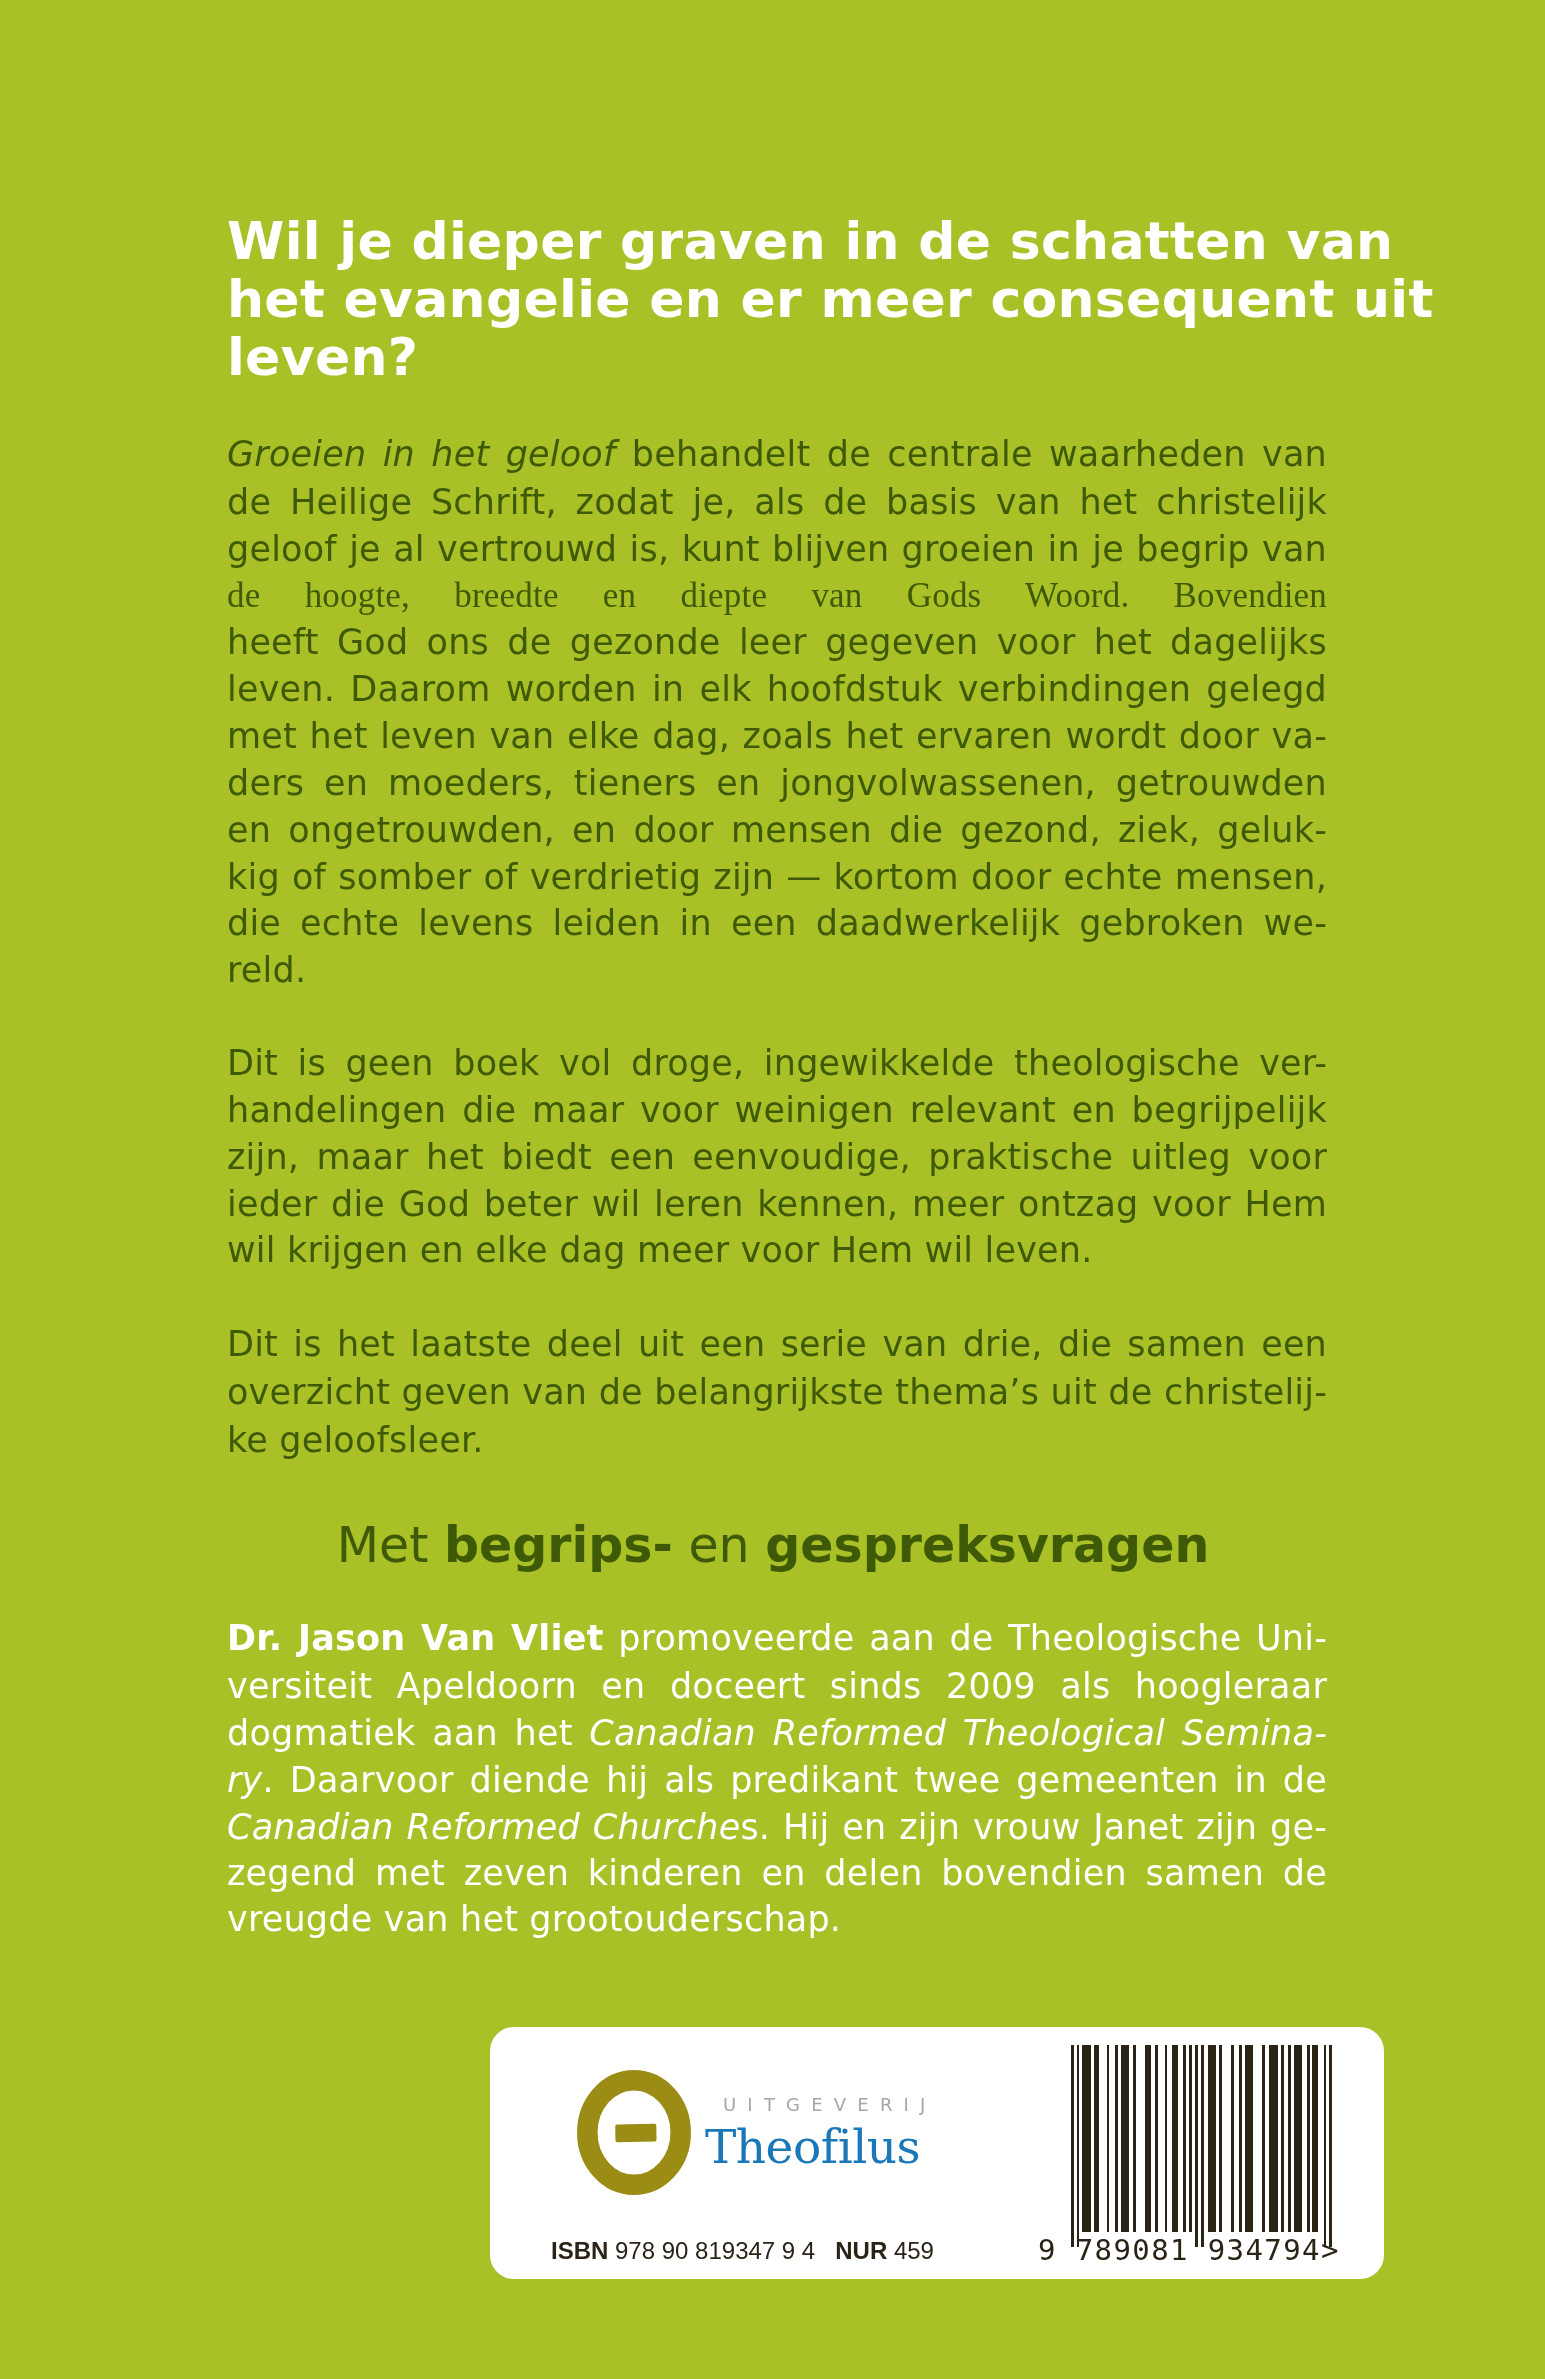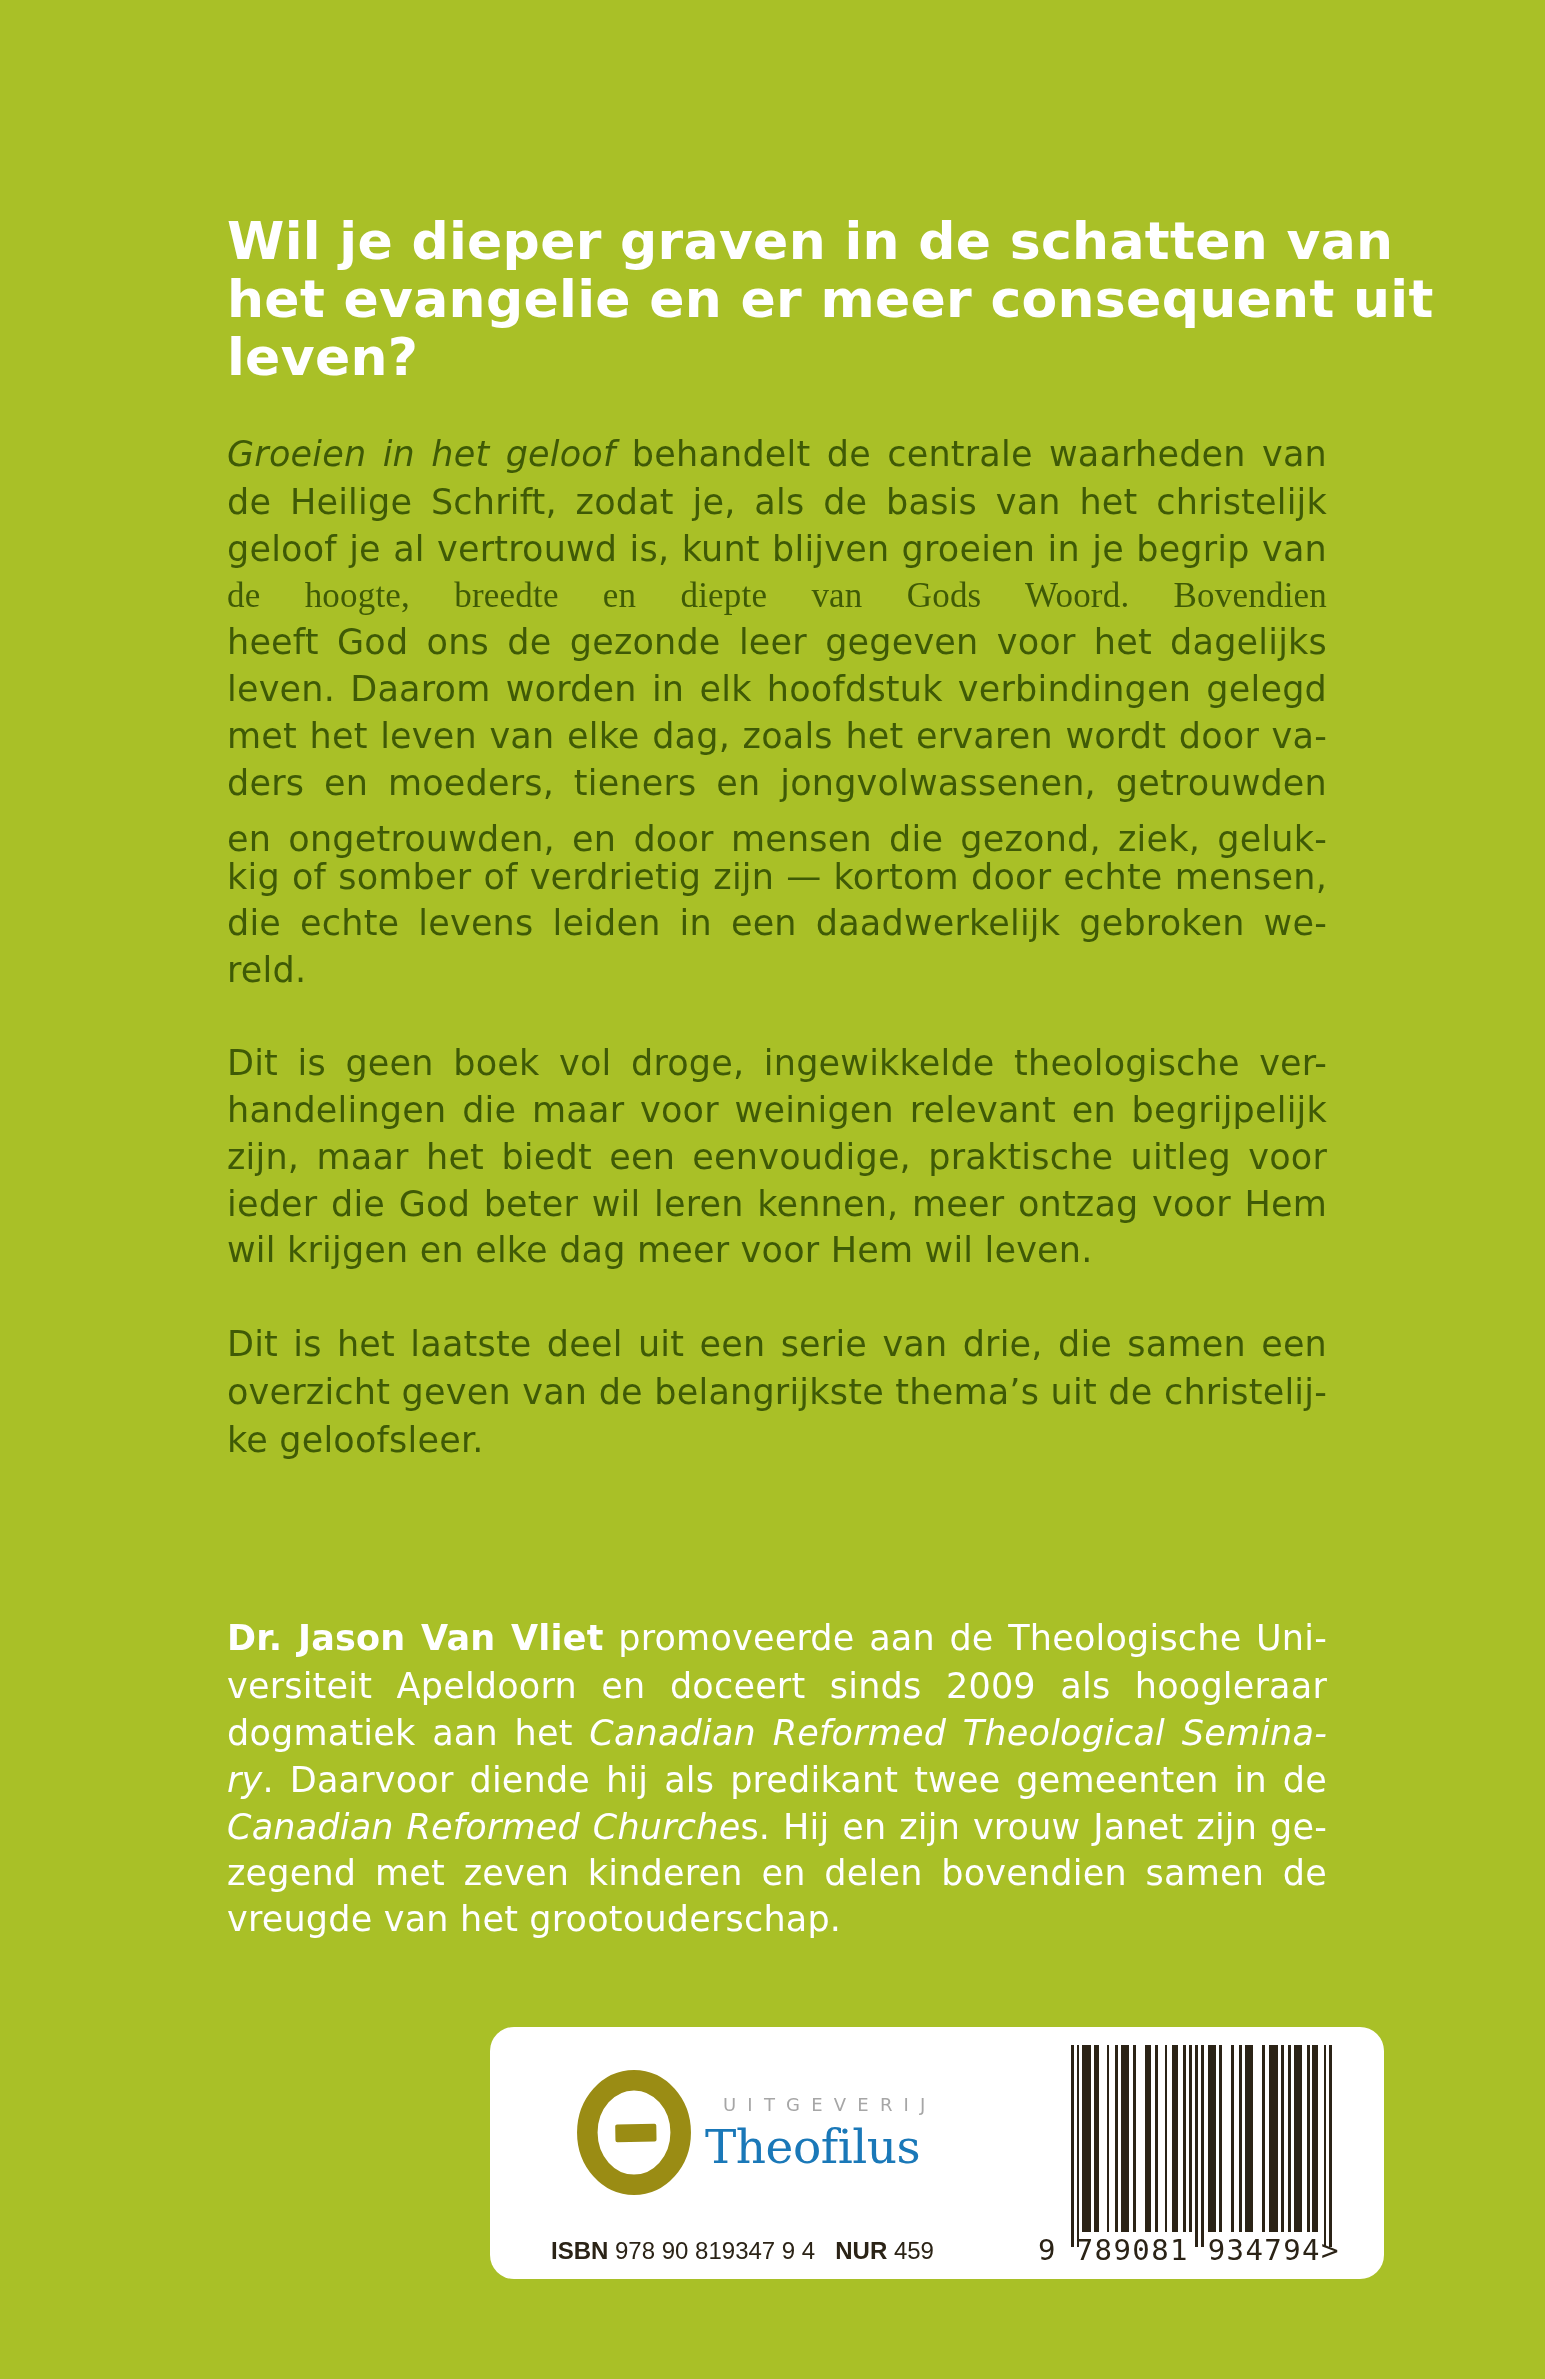--- a/index.html
+++ b/index.html
@@ -85,40 +85,41 @@
 
   <div class="textcol body" style="top:0;">
     <div class="line" style="top:431px;"><span class="it">Groeien in het geloof</span><span> behandelt de centrale waarheden van</span></div>
     <div class="line" style="top:479px;">de Heilige Schrift, zodat je, als de basis van het christelijk</div>
     <div class="line" style="top:526px;">geloof je al vertrouwd is, kunt blijven groeien in je begrip van</div>
     <div class="line" style="top:572px;font-family:Liberation Serif, serif;">de hoogte, breedte en diepte van Gods Woord. Bovendien</div>
     <div class="line" style="top:619px;">heeft God ons de gezonde leer gegeven voor het dagelijks</div>
     <div class="line" style="top:666px;">leven. Daarom worden in elk hoofdstuk verbindingen gelegd</div>
     <div class="line" style="top:713px;">met het leven van elke dag, zoals het ervaren wordt door va-</div>
     <div class="line" style="top:760px;">ders en moeders, tieners en jongvolwassenen, getrouwden</div>
-    <div class="line" style="top:807px;margin-top:9px;">en ongetrouwden, en door mensen die gezond, ziek, geluk-</div>
+    <div class="line" style="top:807px;">en ongetrouwden, en door mensen die gezond, ziek, geluk-</div>
     <div class="line" style="top:854px;">kig of somber of verdrietig zijn — kortom door echte mensen,</div>
     <div class="line" style="top:900px;">die echte levens leiden in een daadwerkelijk gebroken we-</div>
     <div class="line last" style="top:947px;">reld.</div>
   </div>
 
   <div class="textcol body" style="top:0;">
     <div class="line" style="top:1040px;">Dit is geen boek vol droge, ingewikkelde theologische ver-</div>
     <div class="line" style="top:1087px;">handelingen die maar voor weinigen relevant en begrijpelijk</div>
     <div class="line" style="top:1134px;">zijn, maar het biedt een eenvoudige, praktische uitleg voor</div>
     <div class="line" style="top:1181px;">ieder die God beter wil leren kennen, meer ontzag voor Hem</div>
     <div class="line last" style="top:1227px;">wil krijgen en elke dag meer voor Hem wil leven.</div>
   </div>
 
   <div class="textcol body" style="top:0;">
     <div class="line" style="top:1321px;">Dit is het laatste deel uit een serie van drie, die samen een</div>
     <div class="line" style="top:1369px;">overzicht geven van de belangrijkste thema’s uit de christelij-</div>
     <div class="line last" style="top:1417px;">ke geloofsleer.</div>
   </div>
 
+  <div class="subheading"><span>Met </span><span class="b">begrips-</span><span> en </span><span class="b">gespreksvragen</span></div>
 
   <div class="textcol author" style="top:0;">
     <div class="line" style="top:1615px;"><span class="b">Dr. Jason Van Vliet</span><span> promoveerde aan de Theologische Uni-</span></div>
     <div class="line" style="top:1663px;">versiteit Apeldoorn en doceert sinds 2009 als hoogleraar</div>
     <div class="line" style="top:1710px;"><span>dogmatiek aan het </span><span class="it">Canadian Reformed Theological Semina-</span></div>
     <div class="line" style="top:1757px;"><span class="it">ry</span><span>. Daarvoor diende hij als predikant twee gemeenten in de</span></div>
     <div class="line" style="top:1804px;"><span class="it">Canadian Reformed Churche</span><span>s. Hij en zijn vrouw Janet zijn ge-</span></div>
     <div class="line" style="top:1850px;">zegend met zeven kinderen en delen bovendien samen de</div>
     <div class="line last" style="top:1896px;">vreugde van het grootouderschap.</div>
   </div>

